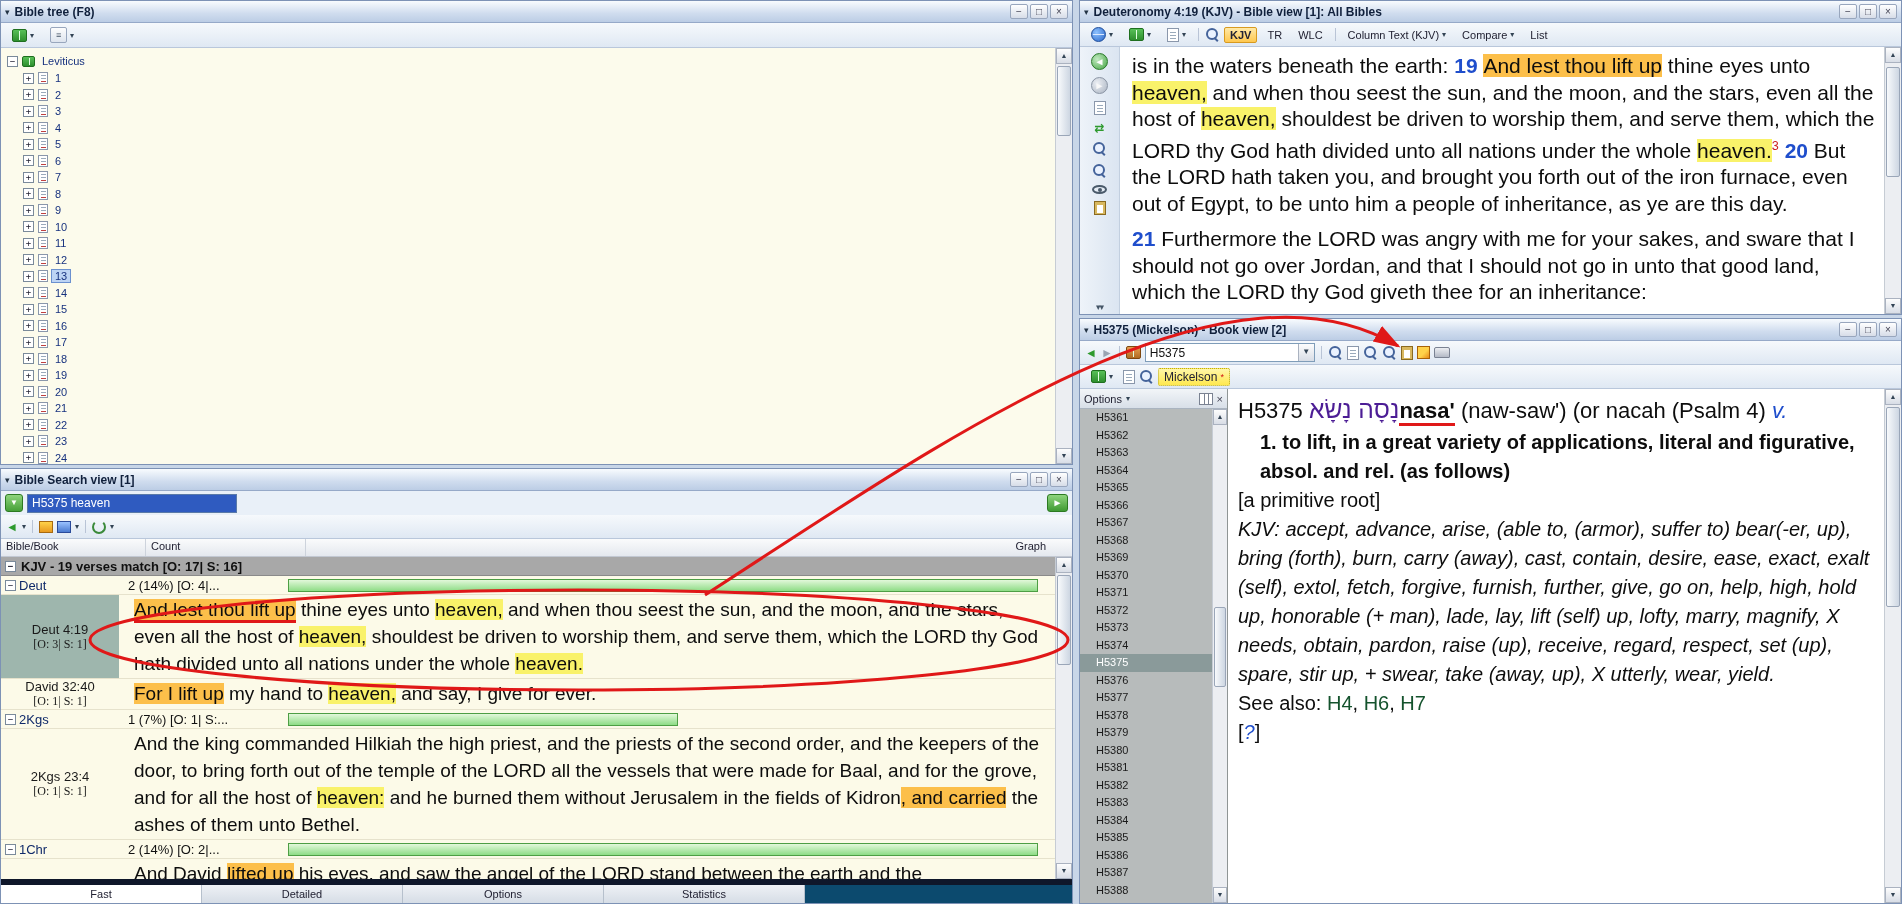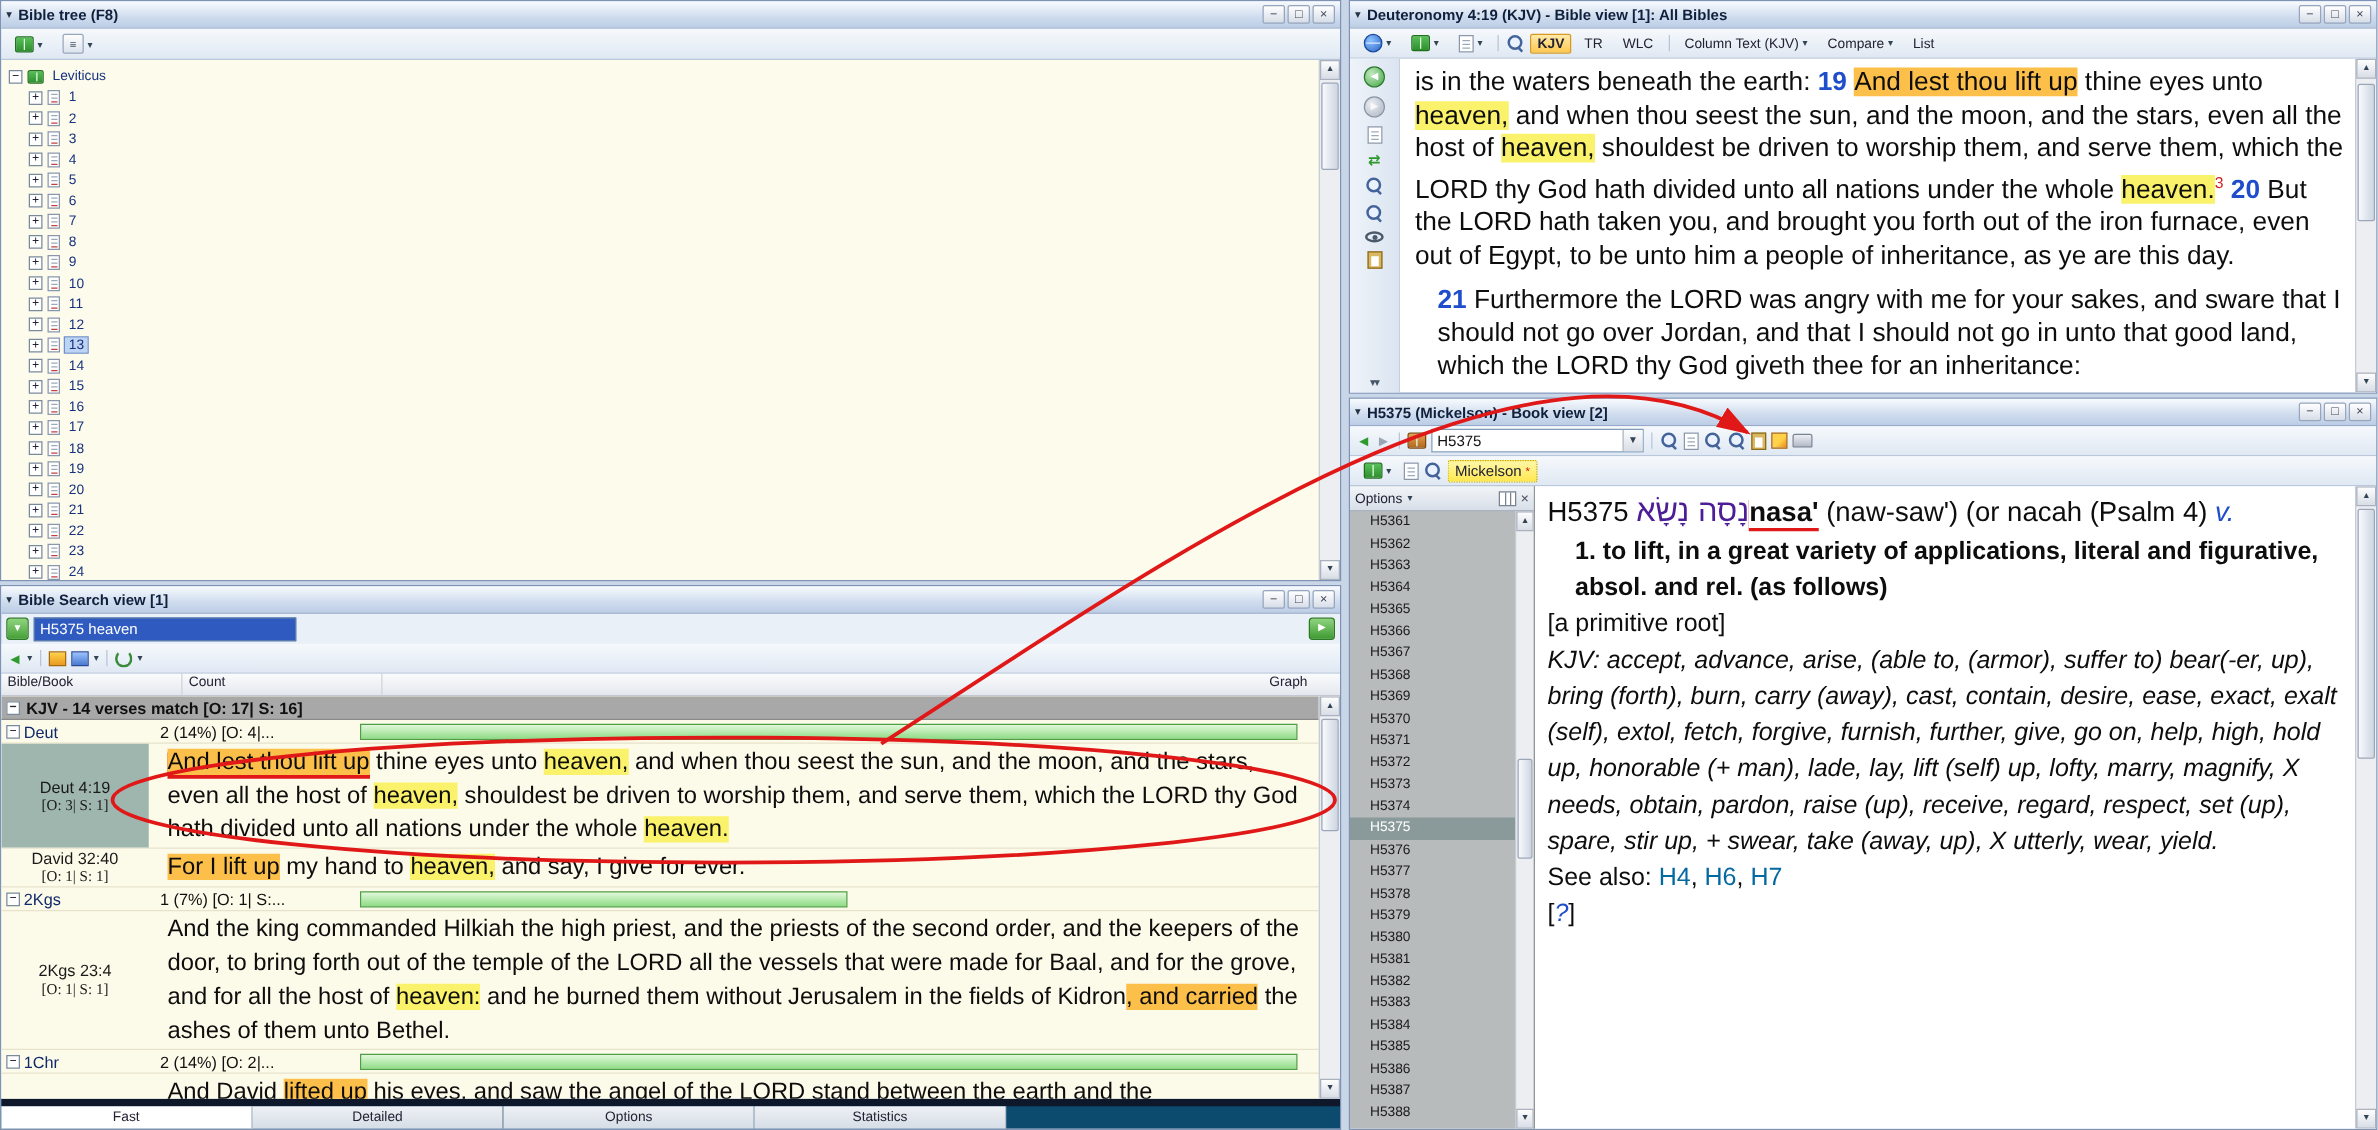--- a/index.html
+++ b/index.html
@@ -69,31 +69,31 @@
   .tpage{width:10px;height:12px;flex:0 0 10px;background:#fff;border:1px solid #8a97ab;position:relative;}
   .tpage::after{content:"";position:absolute;left:1.5px;right:1.5px;top:2px;height:1px;background:#9aaabb;box-shadow:0 3px 0 #9aaabb,0 6px 0 #c04040;}
   .tlabel{padding:0 3px;white-space:nowrap;}
   .tlabel.sel{background:#bdd4f4;outline:1px solid #6b90cf;}
 
   
   .bv-body{flex:1;position:relative;display:flex;min-height:0;background:#fff;}
   .bv-strip{flex:0 0 40px;position:relative;background:linear-gradient(90deg,#eef3f9,#dbe5f1);border-right:1px solid #c2cfdf;display:flex;flex-direction:column;align-items:center;gap:7px;padding-top:6px;}
   .strip-bottom{position:absolute;bottom:2px;left:0;right:0;text-align:center;font-size:9px;color:#456;letter-spacing:-1px;}
   .bv-text{flex:1;padding:6px 26px 0 12px;font-size:21px;line-height:26.5px;color:#0d0d0d;overflow:hidden;}
-  .bv-text p + p{margin-top:9px;margin-left:18px;}
+  .bv-text p + p{margin-top:9px;}
 
   .hl-o{background:var(--hl-o);}
   .hl-y{background:var(--hl-y);}
   .u-red{box-shadow:0 3px 0 var(--red);}
   .vn{color:#1f4ecc;font-weight:bold;}
   .sup{color:#cc2020;font-size:0.6em;vertical-align:super;}
   .heb{color:#4c1d95;font-size:1.12em;}
   .ured{font-weight:bold;box-shadow:0 3px 0 var(--red);}
   .pos{color:#1f4ecc;font-style:italic;}
-  .link{color:#0369a1;margin-top:20px;}
+  .link{color:#14532d;margin-top:20px;}
 
   
   .srch-row1{flex:0 0 24px;display:flex;align-items:center;gap:4px;padding:2px 4px;}
   .dd-green{width:18px;height:18px;border:1px solid #2c7a22;border-radius:3px;background:linear-gradient(#8fd47e,#46a038);color:#fff;font-size:8px;line-height:16px;text-align:center;}
   .srch-input{width:210px;height:19px;border:1px solid #5a7aa8;background:var(--selblue);display:flex;align-items:center;font-size:12px;padding:1px 4px;color:#fff;}
   .go-btn{margin-left:auto;width:21px;height:18px;background:linear-gradient(#8fd47e,#3f9a33);border:1px solid #2c7a22;border-radius:3px;color:#fff;font-size:10px;line-height:16px;text-align:center;}
   .cols{flex:0 0 18px;display:flex;background:linear-gradient(#fafbfc,#e4e8ee);border-bottom:1px solid #c2c8d2;font-size:11px;color:#223;}
   .col{padding:1px 5px;border-right:1px solid #cdd3dc;}
   .col.book{width:145px;}
   .col.count{width:160px;}
@@ -389,21 +389,21 @@
   </div>
   <div class="cols">
     <span class="col book">Bible/Book</span>
     <span class="col count">Count</span>
     <span class="col graph">Graph</span>
   </div>
   <div class="results">
     <div id="results-list">
         <div class="srow summary">
           <span class="texp">−</span>
-          <span>KJV - 14 verses match [O: 17| S: 16]</span>
+          <span>KJV - 19 verses match [O: 17| S: 16]</span>
         </div>
         <div class="srow group">
           <span class="texp">−</span>
           <span class="gname">Deut</span>
           <span class="gcount">2 (14%) [O: 4|...</span>
           <span class="gbar" style="width: 750px;"></span>
         </div>
         <div class="srow verse">
           <div class="vlabel sel">
             <div>Deut 4:19</div>

